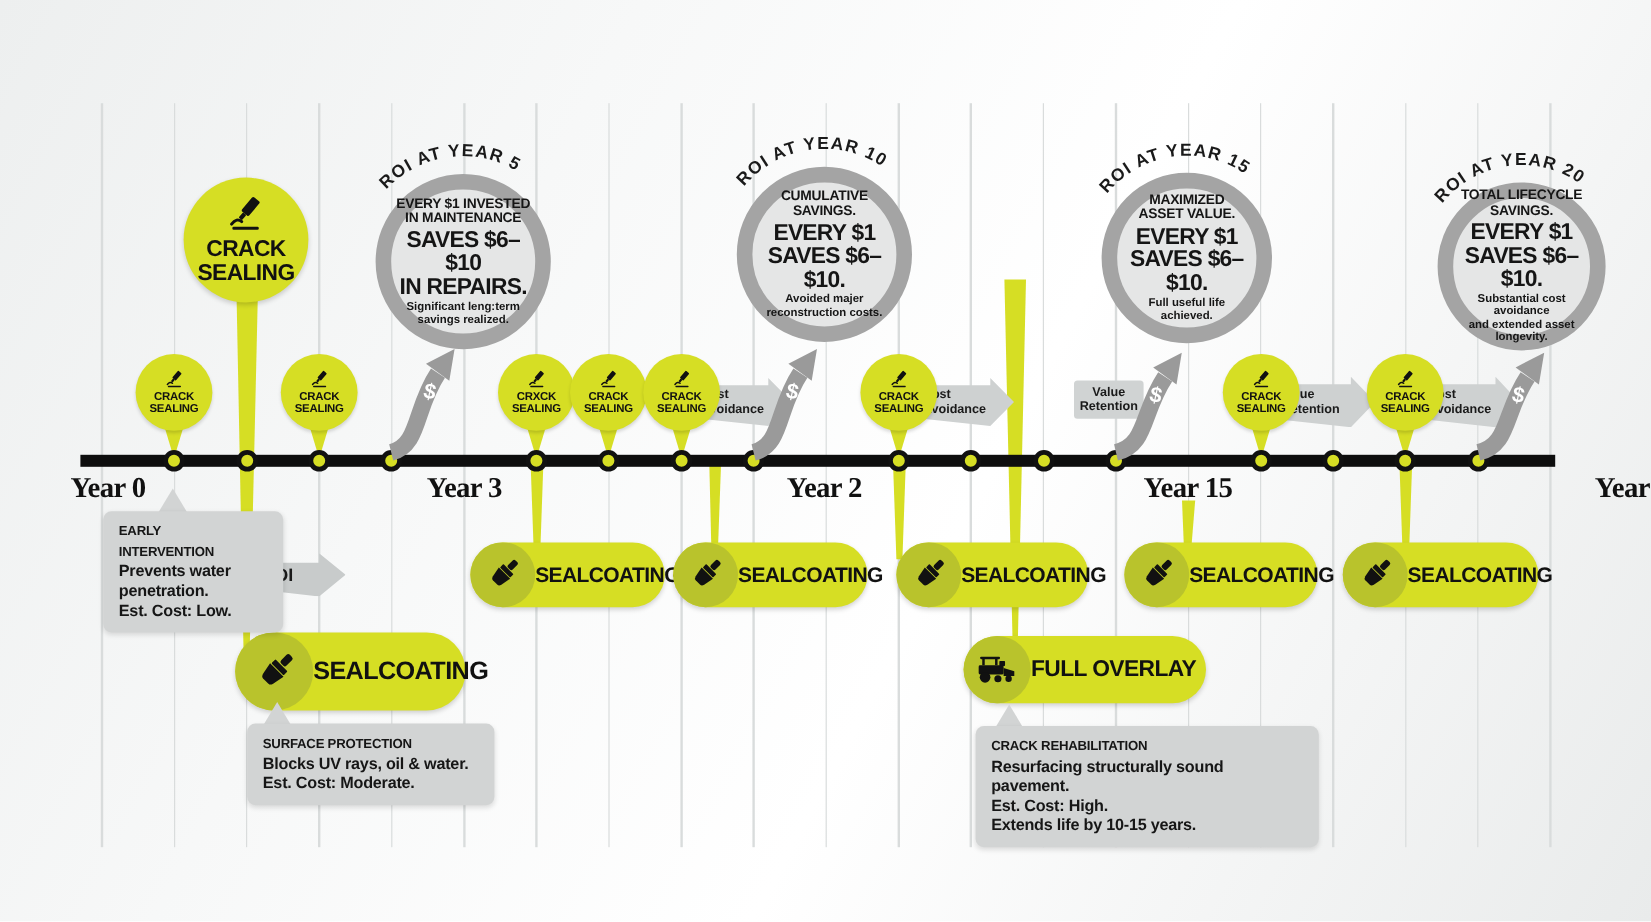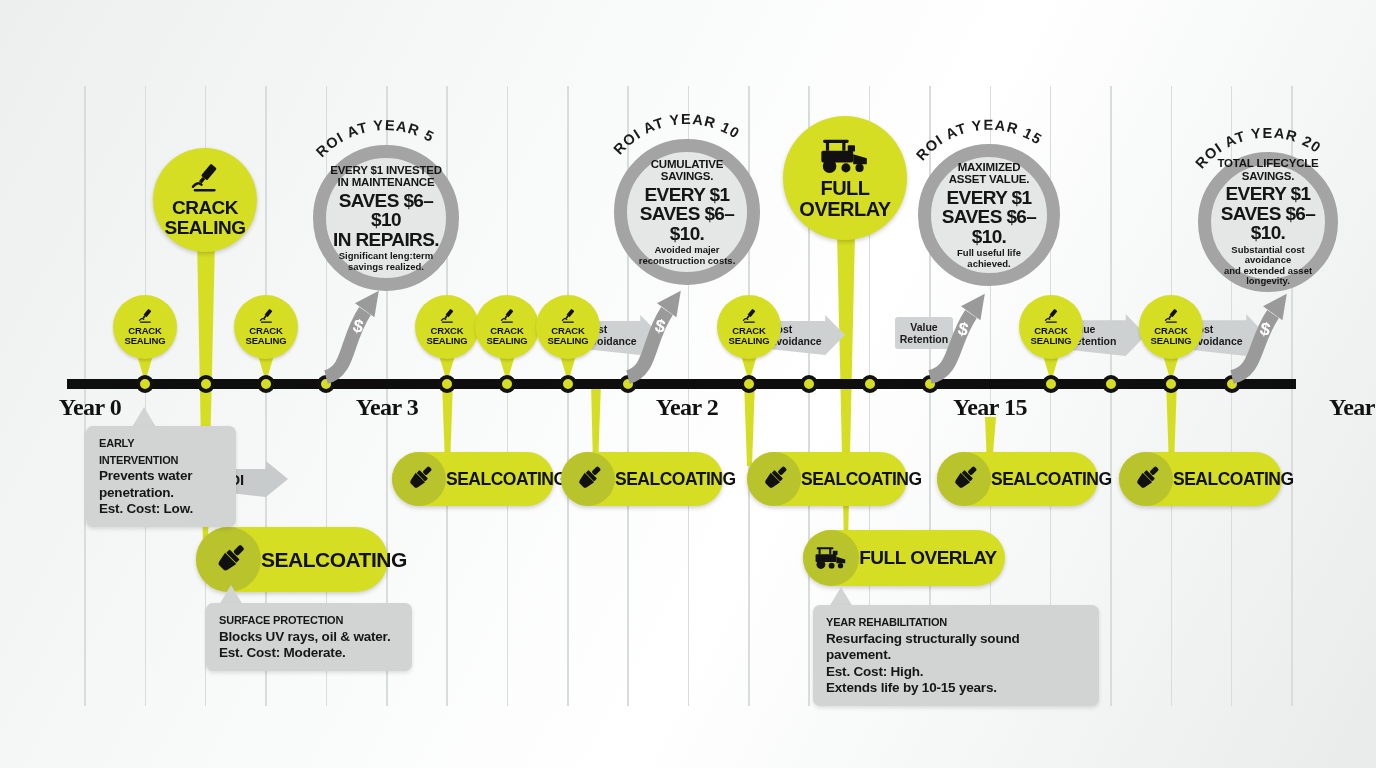--- a/index.html
+++ b/index.html
@@ -219,27 +219,20 @@
   </div>
 
   <div class="marker-big">
     <svg class="ic" viewBox="0 0 48 48">
         <use href="#i-caulk"></use>
       </svg>
     <div class="mlabel pre">CRACK
 SEALING</div>
   </div>
 
-  <div class="fo-circle">
-    <svg class="ic" viewBox="0 0 64 44">
-        <use href="#i-paver"></use>
-      </svg>
-    <div class="mlabel pre">FULL
-OVERLAY</div>
-  </div>
 
   <div class="roi-circle" style="left:313px;top:145px;width:146px;height:146px">
     <div class="roi-inner">
       <div class="roi-intro pre">EVERY $1 INVESTED
 IN MAINTENANCE</div>
       <div class="roi-headline pre">SAVES $6–$10
 IN REPAIRS.</div>
       <div class="roi-note pre">Significant leng:term
 savings realized.</div>
     </div>
@@ -369,21 +362,21 @@
 
   <div class="notch" style="left:219px;top:585px"></div>
   <div class="callout" style="left:206px;top:603px;width:180px">
     <div class="callout-title pre">SURFACE PROTECTION</div>
     <div class="callout-body pre">Blocks UV rays, oil &amp; water.
 Est. Cost: Moderate.</div>
   </div>
 
   <div class="notch" style="left:829px;top:587px"></div>
   <div class="callout" style="left:813px;top:605px;width:260px">
-    <div class="callout-title pre">YEAR REHABILITATION</div>
+    <div class="callout-title pre">CRACK REHABILITATION</div>
     <div class="callout-body pre">Resurfacing structurally sound pavement.
 Est. Cost: High.
 Extends life by 10-15 years.</div>
   </div>
 
 <div class="grid" style="left: 84.25px;"></div>
     <div class="grid" style="left: 144.6px;"></div>
     <div class="grid" style="left: 204.95px;"></div>
     <div class="grid" style="left: 265.3px;"></div>
     <div class="grid" style="left: 325.65px;"></div>

